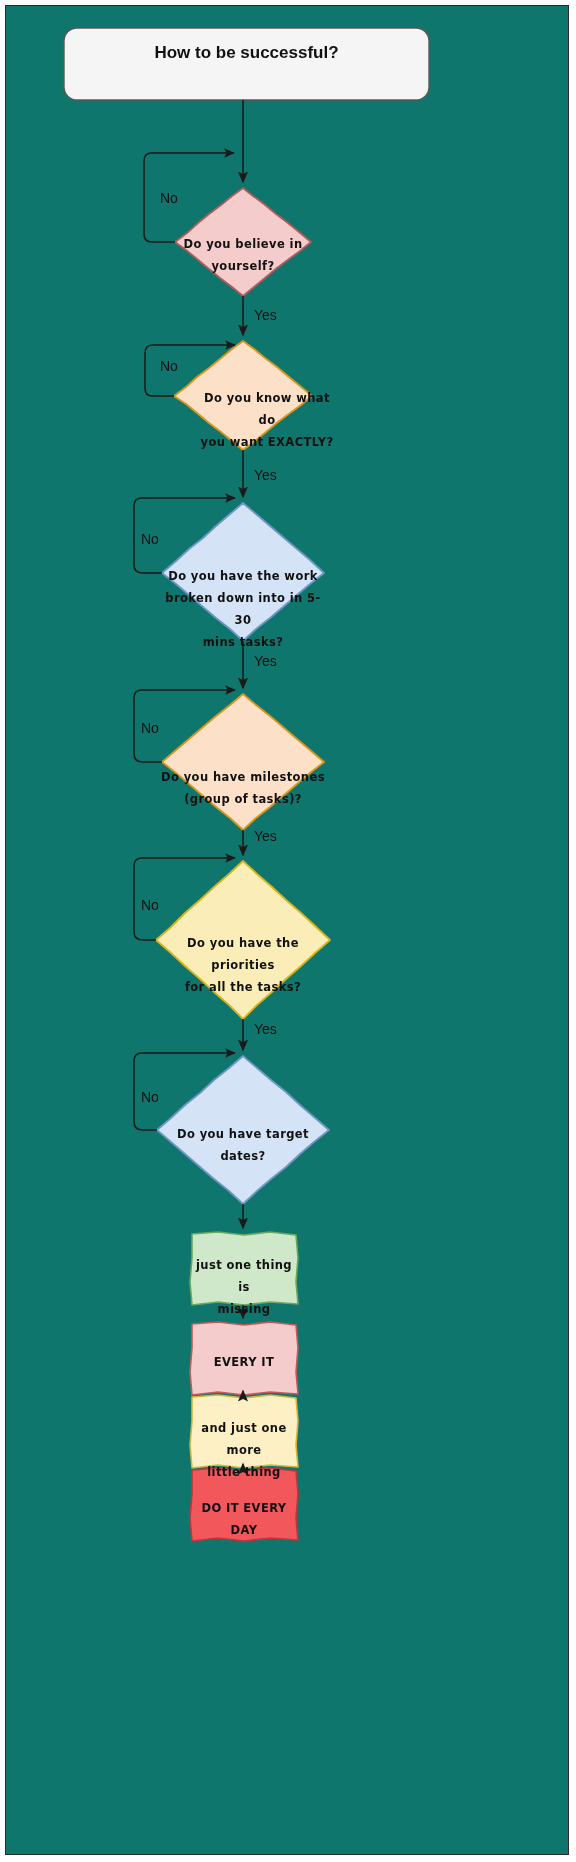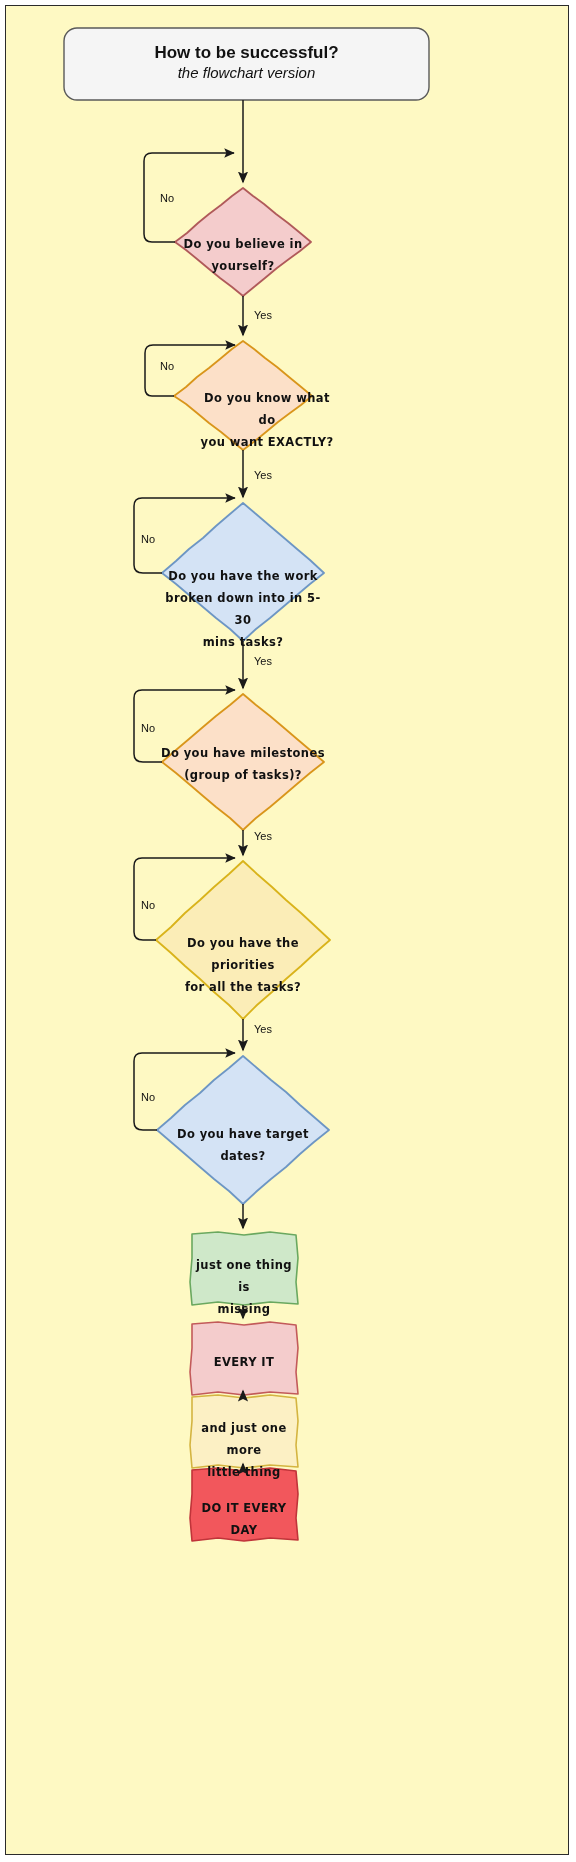--- a/index.html
+++ b/index.html
@@ -5,21 +5,21 @@
   html,body{margin:0;padding:0;background:#ffffff;}
   body{
     width:576px;height:1862px;
     font-family:"DejaVu Sans", sans-serif;
     position:relative;overflow:hidden;
   }
   #frame{
     position:absolute;left:5px;top:5px;
     width:564px;height:1850px;
     border:1px solid #2b2b2b;
-    background:#fef9c3;
+    background:#0f766e;
     box-sizing:border-box;
   }
   #stage{position:absolute;left:0;top:0;width:564px;height:1850px;}
   svg#flow{position:absolute;left:0;top:0;width:564px;height:1850px;overflow:visible;}
 
   .shape-label{
     position:absolute;
     text-align:center;
     font-family:"DejaVu Sans", sans-serif;
     font-weight:bold;
@@ -35,21 +35,21 @@
     text-align:center;
     color:#111111;
     font-family:"Liberation Sans", sans-serif;
   }
   .title-main{font-size:17px;font-weight:bold;line-height:21px;}
   .title-sub{font-size:15px;font-style:italic;line-height:20px;}
 
   .edge-label{
     position:absolute;
     font-family:"Liberation Sans", sans-serif;
-    font-size:11px;
+    font-size:14px;
     color:#111111;
     line-height:13px;
   }
 </style>
 </head>
 <body>
 
 <div id="frame">
   <div id="stage">
 
@@ -168,34 +168,33 @@
         <path d="M237,1299 L237,1312" marker-end="url(#ah)"></path>
 
         <path d="M237,1389 L237,1385" marker-end="url(#ah)"></path>
 
         <path d="M237,1462 L237,1458" marker-end="url(#ah)"></path>
       </g>
     </svg>
 
     <div class="title-label" style="left:58px;top:36px;width:365px;">
       <div class="title-main">How to be successful?</div>
-      <div class="title-sub">the flowchart version</div>
     </div>
 
     <div class="shape-label" style="left:167px;top:227px;width:140px;">Do you believe in
 yourself?</div>
 
     <div class="shape-label" style="left:166px;top:381px;width:142px;margin-left:24px;">Do you know what do
 you want EXACTLY?</div>
 
     <div class="shape-label" style="left:155px;top:559px;width:164px;">Do you have the work
 broken down into in 5-30
 mins tasks?</div>
 
-    <div class="shape-label" style="left:155px;top:736px;width:164px;">Do you have milestones
+    <div class="shape-label" style="left:155px;top:760px;width:164px;">Do you have milestones
 (group of tasks)?</div>
 
     <div class="shape-label" style="left:149px;top:926px;width:176px;">Do you have the priorities
 for all the tasks?</div>
 
     <div class="shape-label" style="left:184px;top:1248px;width:108px;">just one thing is
 missing</div>
 
     <div class="shape-label" style="left:150px;top:1117px;width:174px;">Do you have target dates?</div>
 

